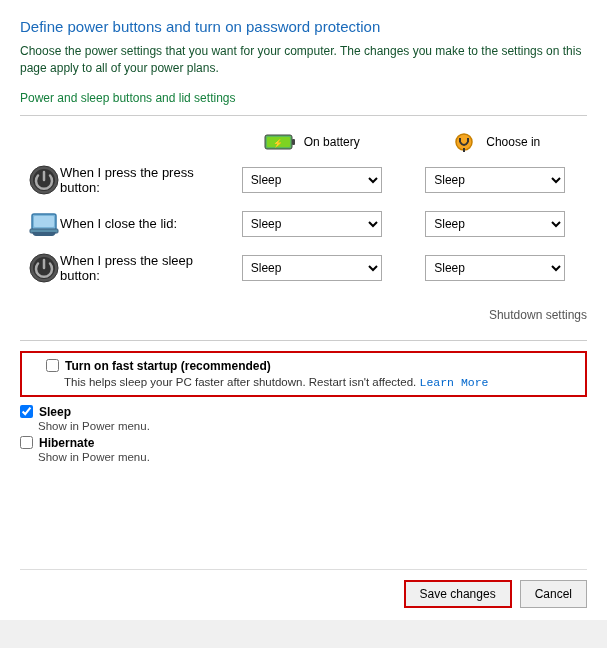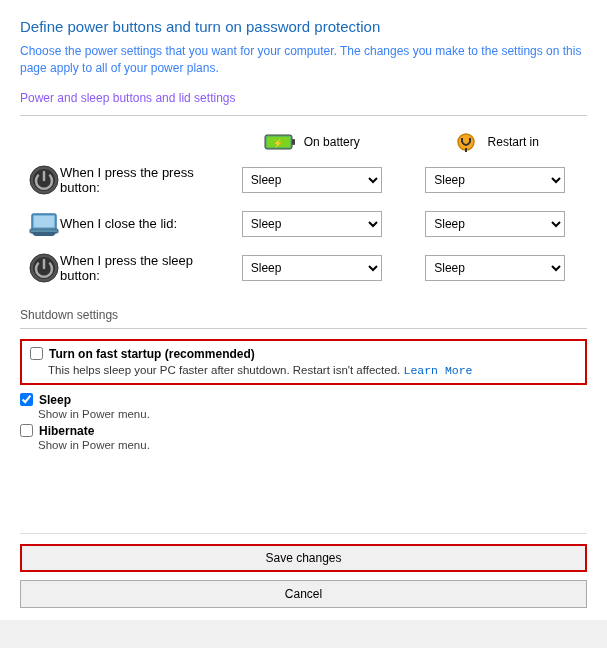--- a/index.html
+++ b/index.html
@@ -21,27 +21,27 @@
       flex-direction: column;
     }
     .page-title {
       color: #1a6aba;
       font-size: 15px;
       font-weight: 400;
       margin-bottom: 8px;
     }
     .page-description {
       font-size: 12px;
-      color: #3b82f6;
+      color: #14532d;
       line-height: 1.4;
       margin-bottom: 14px;
     }
     .section-label {
       font-size: 12px;
-      color: #8b5cf6;
+      color: #15803d;
       margin-bottom: 10px;
     }
     .section-divider {
       border: none;
       border-top: 1px solid #ccc;
       margin-bottom: 10px;
     }
     
     .power-table {
       width: 100%;
@@ -94,26 +94,27 @@
       appearance: auto;
       cursor: pointer;
     }
     
     .shutdown-section {
       margin-top: 4px;
     }
     .shutdown-title {
       font-size: 12px;
       color: #555;
-      margin-bottom: 6px;
+      margin-bottom: 18px;
+      text-align: right;
     }
     
     .fast-startup-box {
       border: 2px solid #cc0000;
-      padding: 6px 8px;
+      padding: 6px 24px;
       margin-bottom: 8px;
       display: inline-block;
       width: 100%;
     }
     .fast-startup-row {
       display: flex;
       align-items: center;
       gap: 6px;
       margin-bottom: 3px;
     }
@@ -151,21 +152,20 @@
       margin-left: 18px;
     }
     
     .bottom-bar {
       margin-top: auto;
       padding: 10px 0 12px 0;
       display: flex;
       justify-content: flex-end;
       gap: 8px;
       border-top: 1px solid #ddd;
-      flex-direction: column;
     }
     .btn {
       height: 28px;
       padding: 0 14px;
       font-size: 12px;
       border: 1px solid #aaa;
       background: #f0f0f0;
       cursor: pointer;
     }
     .btn-save {
@@ -219,21 +219,21 @@
         <th>
           <div class="col-header">
 
             <svg class="plugged-icon" viewBox="0 0 28 20" width="28" height="20">
               <ellipse cx="14" cy="10" rx="8" ry="8" fill="#f5a623" stroke="#c88000" stroke-width="1.5"></ellipse>
               <line x1="10" y1="6" x2="10" y2="10" stroke="#333" stroke-width="2"></line>
               <line x1="18" y1="6" x2="18" y2="10" stroke="#333" stroke-width="2"></line>
               <path d="M10 10 Q14 16 18 10" stroke="#333" stroke-width="2" fill="none"></path>
               <line x1="14" y1="16" x2="14" y2="20" stroke="#333" stroke-width="2"></line>
             </svg>
-            <span>Restart in</span>
+            <span>Choose in</span>
           </div>
         </th>
       </tr>
     </thead>
     <tbody id="power-rows">
     <tr>
           <td>
             <div class="row-label">
               <span class="icon-power"><svg width="32" height="32" viewBox="0 0 32 32">
                   <circle cx="16" cy="16" r="14" fill="#555" stroke="#333" stroke-width="1"></circle>

